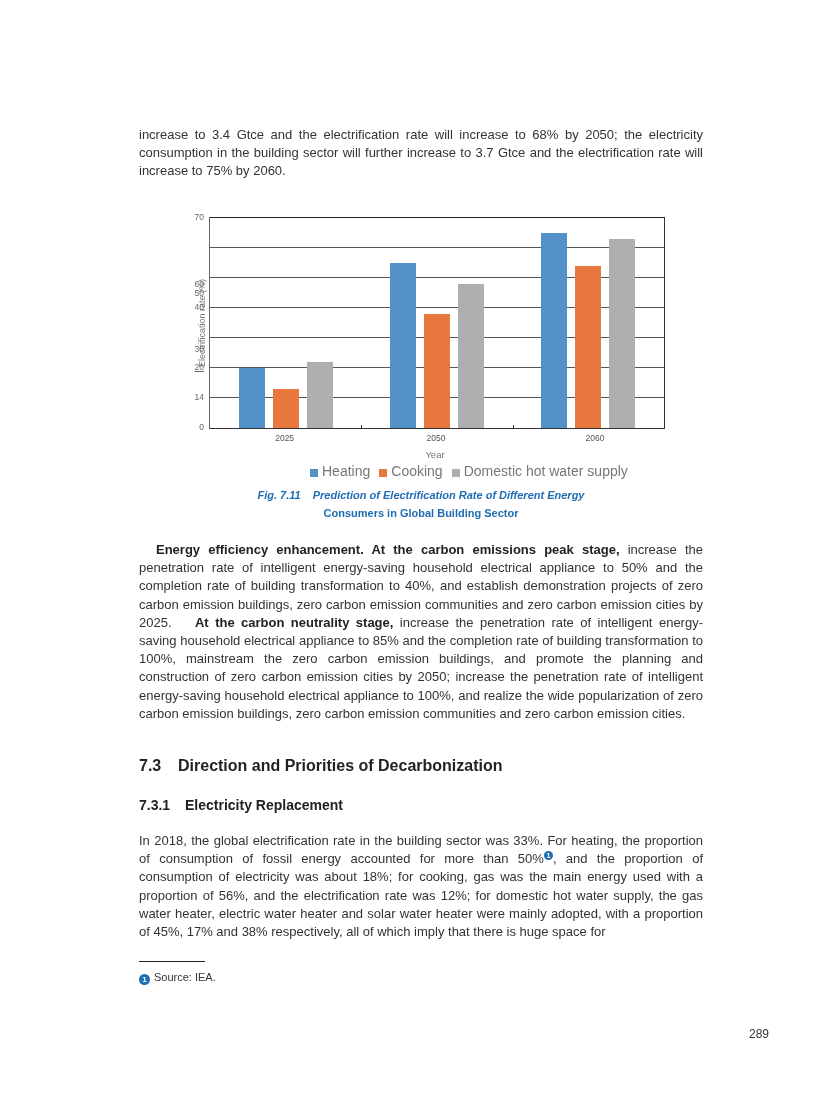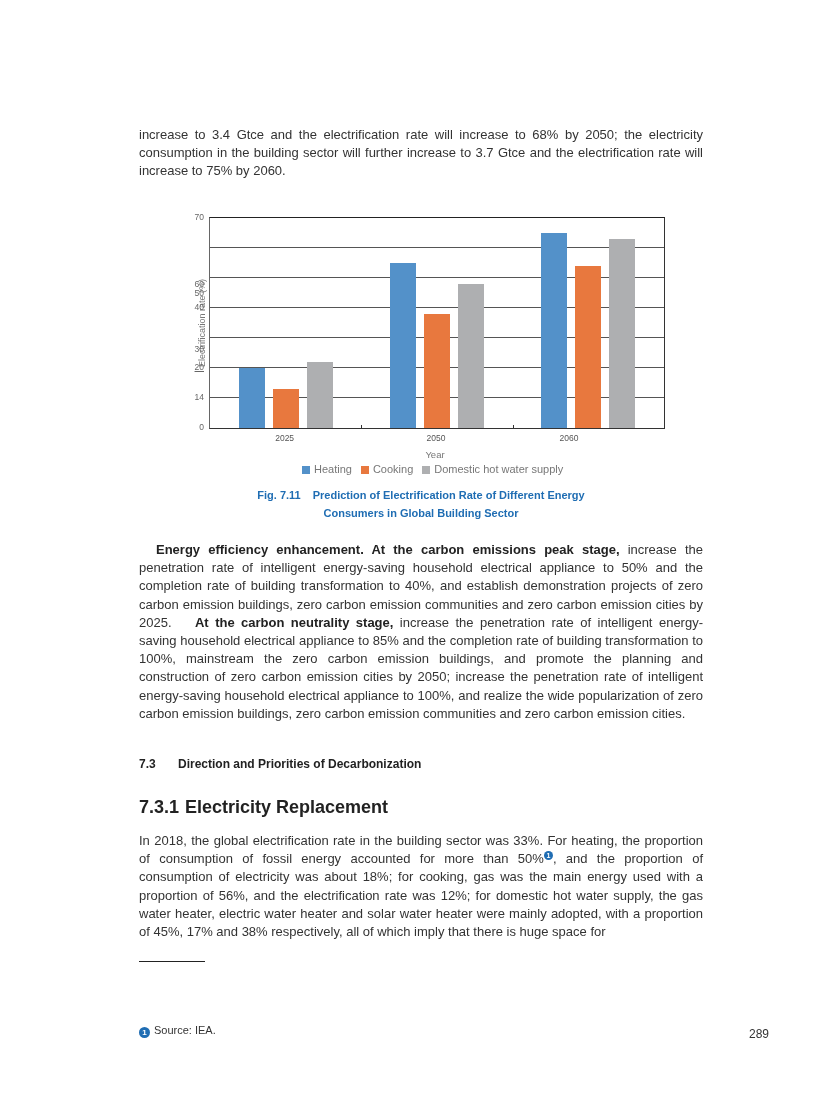--- a/index.html
+++ b/index.html
@@ -1,45 +1,45 @@
 <!DOCTYPE html>
 <html><head>
 <meta charset="utf-8">
 <style>
   html, body { margin:0; padding:0; background:#ffffff; }
   body { width:816px; height:1100px; position:relative; overflow:hidden;
          font-family:"Liberation Sans", sans-serif; color:#2b2b2b; }
   .para { position:absolute; left:139px; width:564px; font-size:13px; line-height:18.2px;
           text-align:justify; color:#333; }
   .para b { font-weight:bold; color:#222;padding-left:17px; }
-  .h2 { position:absolute; left:139px; top:757px; font-size:12px; font-weight:bold; color:#222; }
+  .h2 { position:absolute; left:139px; top:757px; font-size:16px; font-weight:bold; color:#222; }
   .h2 .num { display:inline-block; width:39px; }
-  .h3 { position:absolute; left:139px; top:797px; font-size:18px; font-weight:bold; color:#222; }
+  .h3 { position:absolute; left:139px; top:797px; font-size:14px; font-weight:bold; color:#222; }
   .h3 .num { display:inline-block; width:46px; }
   .fnref { display:inline-block; width:9px; height:9px; border-radius:50%; background:#1f6db3; color:#fff;
            font-size:7px; line-height:9px; text-align:center; vertical-align:super; font-weight:bold; }
   .fn-rule { position:absolute; left:139px; top:961px; width:66px; height:1px; background:#222; }
-  .footnote { position:absolute; left:139px; top:1024px; font-size:11px; color:#333; }
+  .footnote { position:absolute; left:139px; top:971px; font-size:11px; color:#333; }
   .fn-badge { display:inline-block; width:11px; height:11px; border-radius:50%; background:#1f6db3; color:#fff;
               font-size:8px; line-height:11px; text-align:center; font-weight:bold; margin-right:4px; vertical-align:-1px; }
   .pagenum { position:absolute; left:749px; top:1027px; font-size:12px; color:#333; }
 
   
   .chart { position:absolute; left:170px; top:208px; width:510px; height:270px; }
   .plot { position:absolute; left:39px; top:9px; width:456px; height:212px;
           border-left:1px solid #666; border-right:1px solid #333; border-top:1px solid #222; border-bottom:1px solid #333; box-sizing:border-box; }
   .gridline { position:absolute; left:0; right:0; height:1px; background:#555; }
   .bar { position:absolute; bottom:0; width:26px; }
   .ytick { position:absolute; left:14px; width:20px; text-align:right; font-size:8.5px; color:#666; }
   .xtick { position:absolute; top:225px; font-size:8.5px; color:#555; width:40px; text-align:center; }
   .xmark { position:absolute; bottom:-1px; width:1px; height:4px; background:#333; }
   .ylabel { position:absolute; left:-38px; top:110px; width:140px; text-align:center; font-size:9px; color:#777;
             transform:rotate(-90deg); transform-origin:center; }
   .xlabel { position:absolute; top:241px; left:245px; width:40px; text-align:center; font-size:9.5px; color:#777; }
-  .legend { position:absolute; top:255px; left:132px; font-size:11px; color:#777; white-space:nowrap; }
+  .legend { position:absolute; top:255px; left:140px; font-size:14px; color:#777; white-space:nowrap; }
   .legend .item { display:inline-block; margin-right:9px; }
   .legend .sw { display:inline-block; width:8px; height:8px; margin-right:4px; vertical-align:-1px; }
   .caption { position:absolute; left:139px; width:564px; text-align:center; color:#1f6db3; font-weight:bold; font-size:11px; }
   .caption .fig { margin-right:12px; }
 </style>
 </head>
 <body>
 
 <p class="para" style="top:126px;margin:0;">increase to 3.4 Gtce and the electrification rate will increase to 68% by 2050; the electricity consumption in the building sector will further increase to 3.7 Gtce and the electrification rate will increase to 75% by 2060.</p>
 
@@ -70,27 +70,27 @@
       <div class="bar" style="left: 248px; height: 144px; background: rgb(174, 175, 177);"></div>
       <div class="xmark" style="left: 151.333px;"></div>
       <div class="bar" style="left: 331.333px; height: 195px; background: rgb(83, 145, 201);"></div>
       <div class="bar" style="left: 365.333px; height: 162px; background: rgb(232, 120, 62);"></div>
       <div class="bar" style="left: 399.333px; height: 189px; background: rgb(174, 175, 177);"></div>
       <div class="xmark" style="left: 302.667px;"></div>
     </div>
   <div id="xticks">
       <div class="xtick" style="left: 94.6667px;">2025</div>
       <div class="xtick" style="left: 246px;">2050</div>
-      <div class="xtick" style="left: 379px;">2060</div>
+      <div class="xtick" style="left: 405px;">2060</div>
     </div>
   <div class="xlabel">Year</div>
   <div class="legend" id="legend"><span class="item"><span class="sw" style="background: rgb(83, 145, 201);"></span><span>Heating</span></span><span class="item"><span class="sw" style="background: rgb(232, 120, 62);"></span><span>Cooking</span></span><span class="item"><span class="sw" style="background: rgb(174, 175, 177);"></span><span>Domestic hot water supply</span></span></div>
 </div>
 
-<div class="caption" style="top:489px;">
+<div class="caption" style="top:489px;font-style:italic;">
   <span class="fig">Fig. 7.11</span><span>Prediction of Electrification Rate of Different Energy</span>
 </div>
 <div class="caption" style="top:507px;">
   <span>Consumers in Global Building Sector</span>
 </div>
 
 <p class="para" style="top:541px;margin:0;"><b>Energy efficiency enhancement. At the carbon emissions peak stage,</b><span> increase the penetration rate of intelligent energy-saving household electrical appliance to 50% and the completion rate of building transformation to 40%, and establish demonstration projects of zero carbon emission buildings, zero carbon emission communities and zero carbon emission cities by 2025. </span><b>At the carbon neutrality stage,</b><span> increase the penetration rate of intelligent energy-saving household electrical appliance to 85% and the completion rate of building transformation to 100%, mainstream the zero carbon emission buildings, and promote the planning and construction of zero carbon emission cities by 2050; increase the penetration rate of intelligent energy-saving household electrical appliance to 100%, and realize the wide popularization of zero carbon emission buildings, zero carbon emission communities and zero carbon emission cities.</span></p>
 
 <div class="h2"><span class="num">7.3</span><span>Direction and Priorities of Decarbonization</span></div>
 <div class="h3"><span class="num">7.3.1</span><span>Electricity Replacement</span></div>

